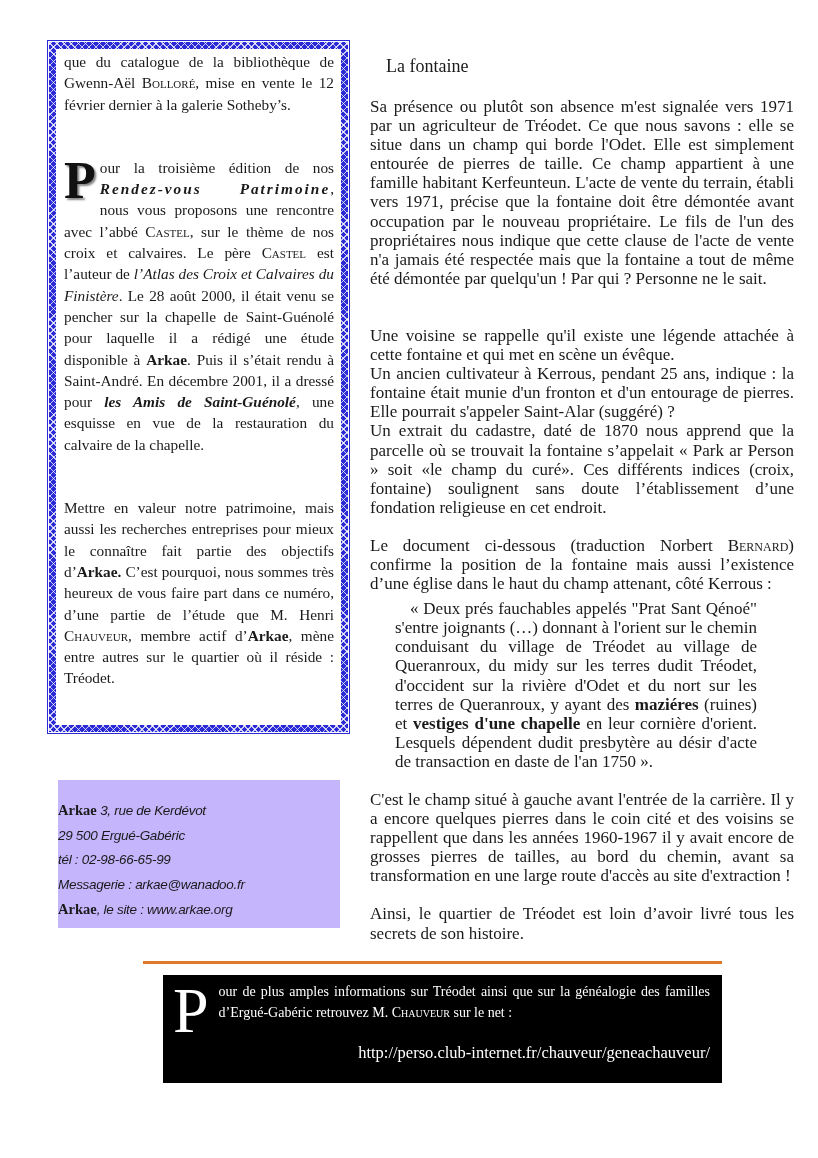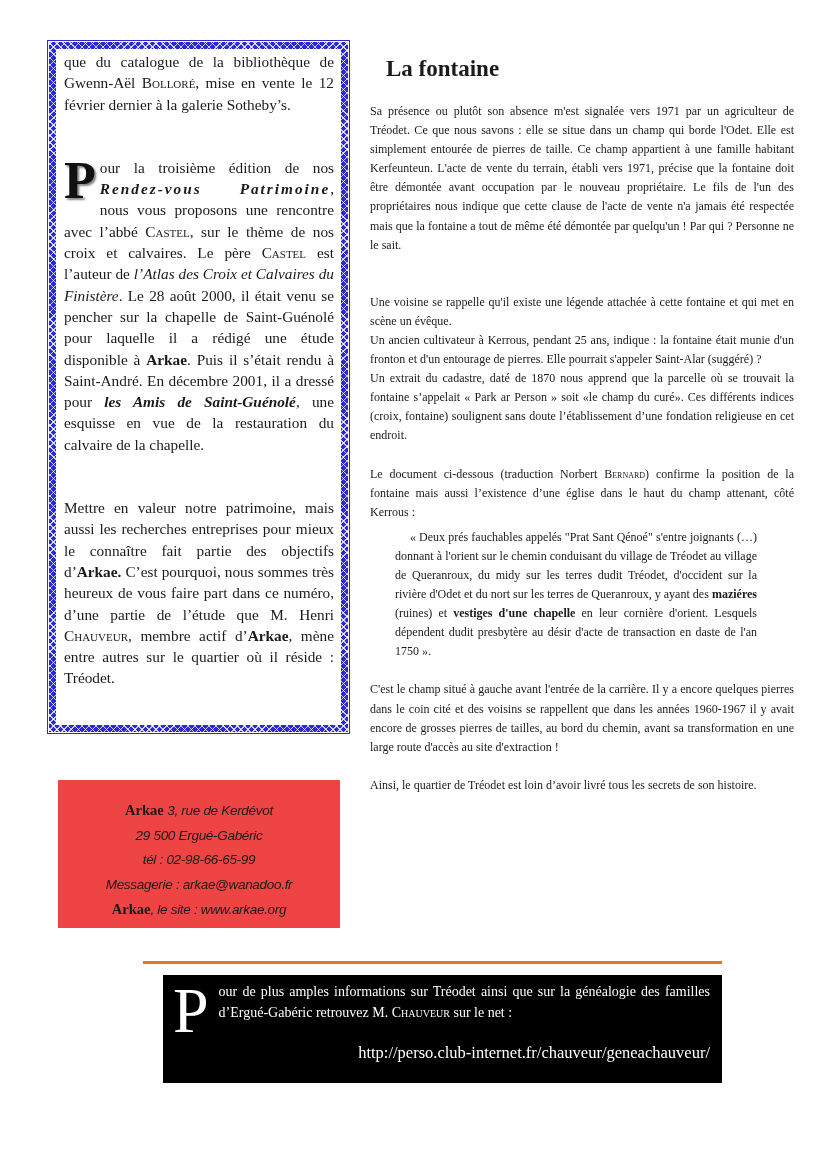--- a/index.html
+++ b/index.html
@@ -18,28 +18,28 @@
   .col-left p { margin:0; font-size:15.3px; line-height:21.3px; text-align:justify; }
   .sc { font-variant:small-caps; }
   .drop { float:left; font-size:52px; line-height:40px; font-weight:bold; margin:4px 4px 0 0;
           text-shadow:2px 2px 2px #888; color:#111; }
   .spaced { letter-spacing:2px; }
   .gap1 { height:42px; }
   .gap2 { height:42px; }
   .sign { text-align:right !important; margin-top:42px !important; }
 
   .address { position:absolute; left:58px; top:780px; width:282px; height:148px;
-             background:#ef4444; text-align:center; padding-top:18px; box-sizing:border-box; }
+             background:#c4b5fd; text-align:left; padding-top:18px; box-sizing:border-box; }
   .address div { font-size:13.5px; line-height:24.5px; font-style:italic; 
                  font-family:"Liberation Sans", sans-serif; letter-spacing:-0.3px; }
   .address b { font-family:"Liberation Serif", serif; font-style:normal; font-size:14.5px; letter-spacing:0; }
 
   .col-right { position:absolute; left:370px; top:50px; width:424px; }
-  .col-right h2 { margin:6px 0 0 16px; font-size:23px; font-weight:bold; }
-  .col-right p { margin:0; font-size:12px; line-height:19.1px; text-align:justify; }
+  .col-right h2 { margin:6px 0 0 16px; font-size:18px; font-weight:normal; }
+  .col-right p { margin:0; font-size:17px; line-height:19.1px; text-align:justify; }
   .quote { padding-left:25px; padding-right:37px; }
   .quote p { text-indent:15px;margin-top:6px; }
 
   .rule { position:absolute; left:143px; top:961px; width:579px; height:3px; background:#e07a2a; }
   .blackbox { position:absolute; left:163px; top:975px; width:559px; height:108px; background:#000;
               color:#fff; box-sizing:border-box; padding:6px 12px 0 10px; }
   .blackbox .bigp { float:left; font-size:64px; line-height:56px; margin:2px 10px 0 0; font-weight:normal; }
   .blackbox .txt { font-size:14px; line-height:21px; font-weight:normal; text-align:justify; }
   .blackbox .url { clear:both; text-align:right; font-size:16.5px; padding-top:4px; }
 </style>

